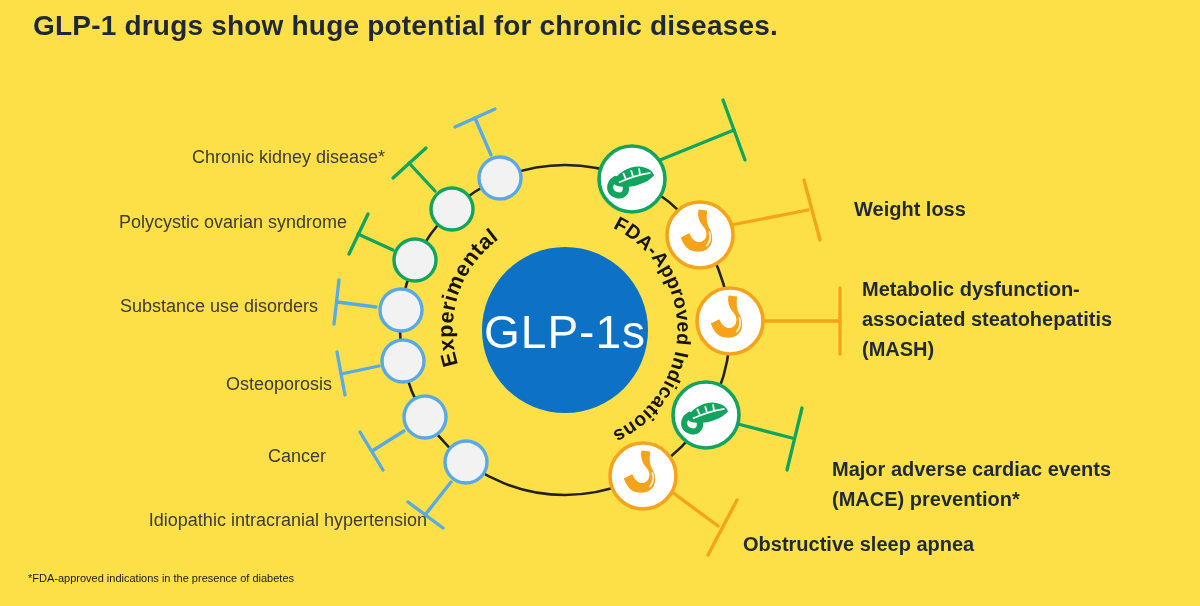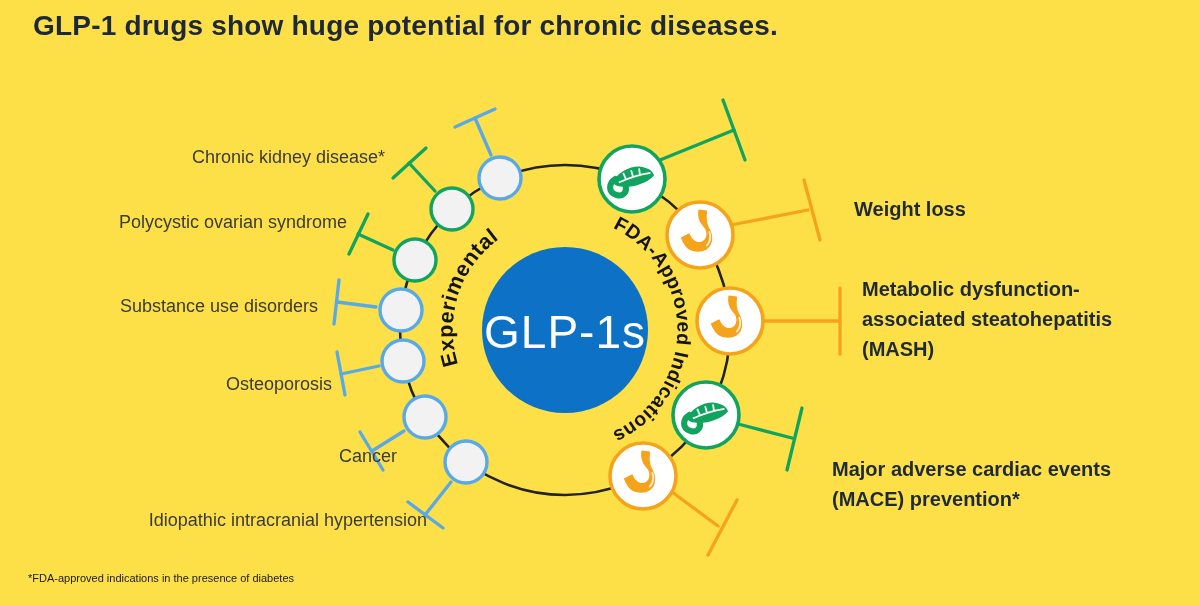--- a/index.html
+++ b/index.html
@@ -141,21 +141,22 @@
     </text>
 
     <circle cx="565" cy="330" r="83" fill="#0d72c6"></circle>
     <text class="center-text" x="565" y="332" text-anchor="middle" dominant-baseline="central">GLP-1s</text>
   </svg>
 
   <div class="lbl lbl-left" style="right:853px;top:212px;">Polycystic ovarian syndrome</div>
   <div class="lbl lbl-left" style="right:815px;top:147px;">Chronic kidney disease*</div>
   <div class="lbl lbl-left" style="right:882px;top:296px;">Substance use disorders</div>
   <div class="lbl lbl-left" style="right:868px;top:374px;margin-left:19px;">Osteoporosis</div>
-  <div class="lbl lbl-left" style="right:803px;top:446px;">Cancer</div>
+  <div class="lbl lbl-left" style="right:874px;top:446px;">Cancer</div>
   <div class="lbl lbl-left" style="right:773px;top:510px;">Idiopathic intracranial hypertension</div>
 
   <div class="lbl lbl-right nowrap" style="left:828px;top:194px;margin-left:26px;">Weight loss</div>
   <div class="lbl lbl-right" style="left:862px;top:274px;width:290px;">Metabolic dysfunction-associated steatohepatitis (MASH)</div>
   <div class="lbl lbl-right" style="left:832px;top:426px;width:330px;margin-top:28px;">Major adverse cardiac events (MACE) prevention*</div>
+  <div class="lbl lbl-right nowrap" style="left:743px;top:529px;">Obstructive sleep apnea</div>
 
   <div class="footnote">*FDA-approved indications in the presence of diabetes</div>
 </div>
 
 </body></html>

